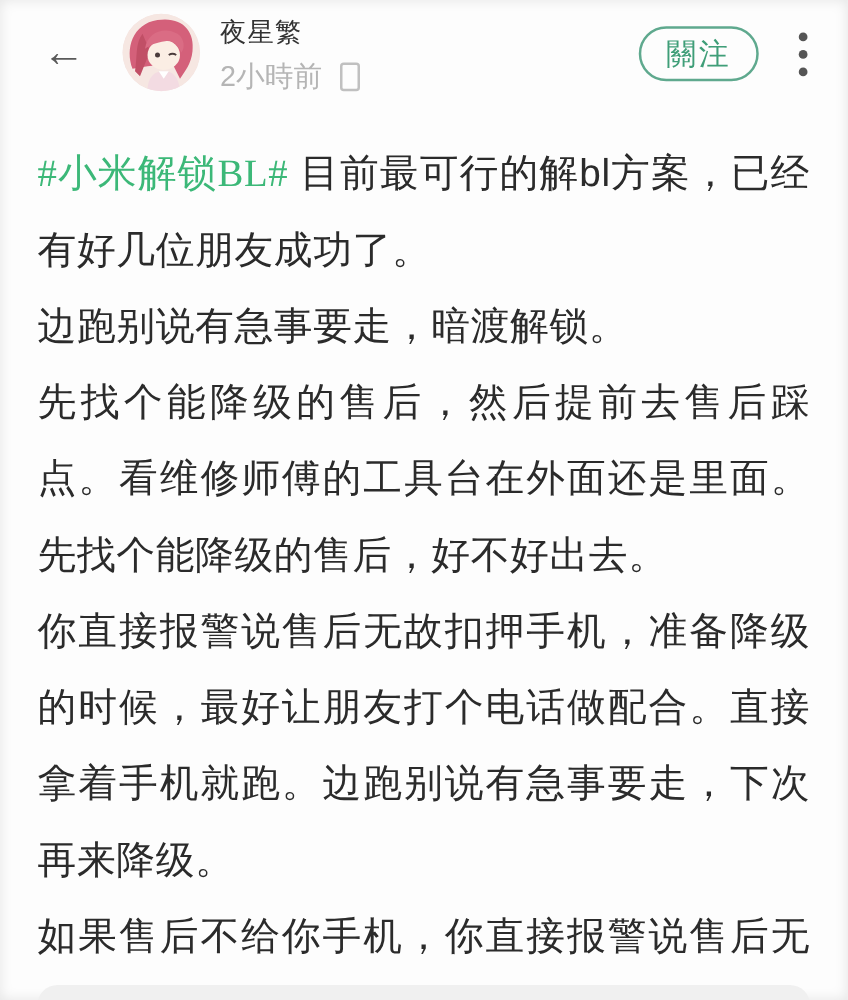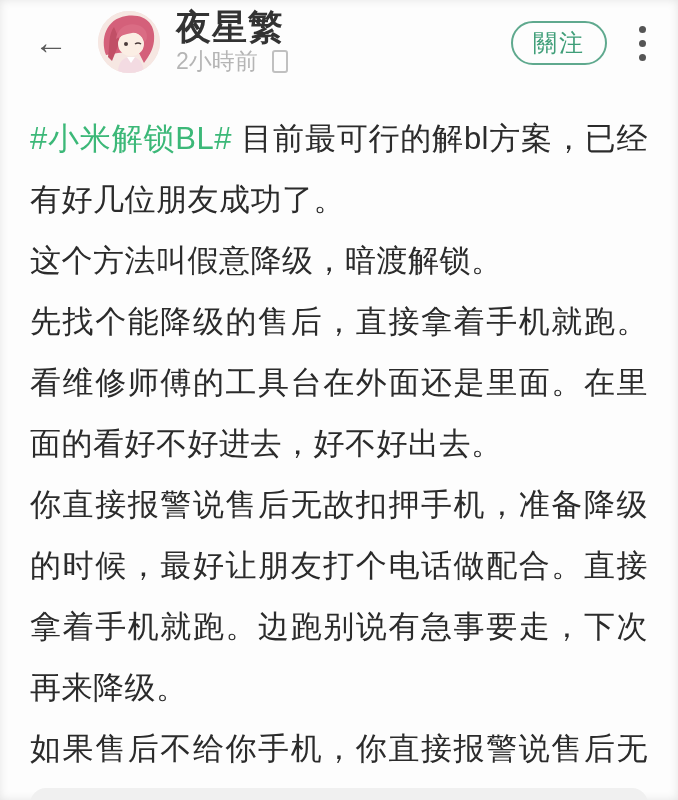--- a/index.html
+++ b/index.html
@@ -28,21 +28,21 @@
     font-weight:bold;
   }
   .avatar{
     width:62px;height:62px;border-radius:50%;
     overflow:hidden;flex:0 0 auto;margin-right:16px;
     background:#f3e2df;
   }
   .avatar svg{display:block;}
   .id-block{flex:1 1 auto;min-width:0;}
   .username{
-    font-size:35px;color:#333333;font-weight:700;
+    font-size:21px;color:#333333;font-weight:400;
     line-height:34px;letter-spacing:1px;
   }
   .subline{
     display:flex;align-items:center;
     font-size:23px;color:#b5b5b5;line-height:28px;margin-top:3px;
   }
   .subline .time{margin-right:14px;}
   .phone-icon{
     display:inline-block;width:12px;height:19px;
     border:2px solid #c0c0c0;border-radius:3px;
@@ -72,21 +72,21 @@
   .body{
     margin:28px 30px 0 30px;
     font-size:31px;
     line-height:61px;
     color:#2b2b2b;
     letter-spacing:0.5px;
     text-align:justify;
   }
   .body p{margin:0;padding:0;}
   .hashtag{
-    color:#3cb878;text-decoration:none;cursor:pointer;
+    color:#3cb878;text-decoration:none;cursor:pointer;font-family:Liberation Serif, serif;
   }
   
   .bottom-card{
     position:absolute;left:30px;right:30px;bottom:-4px;
     height:16px;background:#f0f0f0;
     border-radius:16px 16px 0 0;
   }
 </style>
 </head>
 <body>
@@ -127,21 +127,21 @@
 
     <span class="kebab">
       <i></i>
         <i></i>
         <i></i>
     </span>
   </div>
 
   <div class="body">
     <p><a class="hashtag">#小米解锁BL#</a><span> 目前最可行的解bl方案，已经有好几位朋友成功了。</span></p>
-    <p>这个方法叫假意降级，暗渡解锁。</p>
-    <p>先找个能降级的售后，直接拿着手机就跑。看维修师傅的工具台在外面还是里面。在里面的看好不好进去，好不好出去。</p>
+    <p>边跑别说有急事要走，暗渡解锁。</p>
+    <p>先找个能降级的售后，然后提前去售后踩点。看维修师傅的工具台在外面还是里面。先找个能降级的售后，好不好出去。</p>
     <p>你直接报警说售后无故扣押手机，准备降级的时候，最好让朋友打个电话做配合。直接拿着手机就跑。边跑别说有急事要走，下次再来降级。</p>
     <p>如果售后不给你手机，你直接报警说售后无故扣押手机。</p>
   </div>
 
   <div class="bottom-card"></div>
 
 </div>
 
 </body></html>

